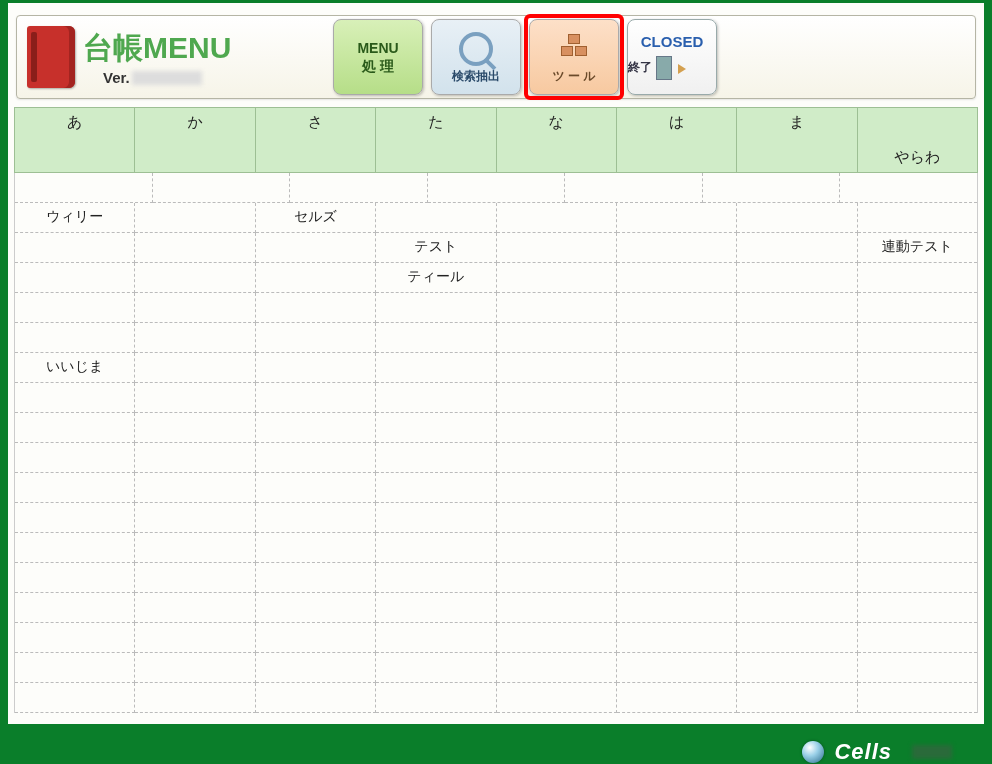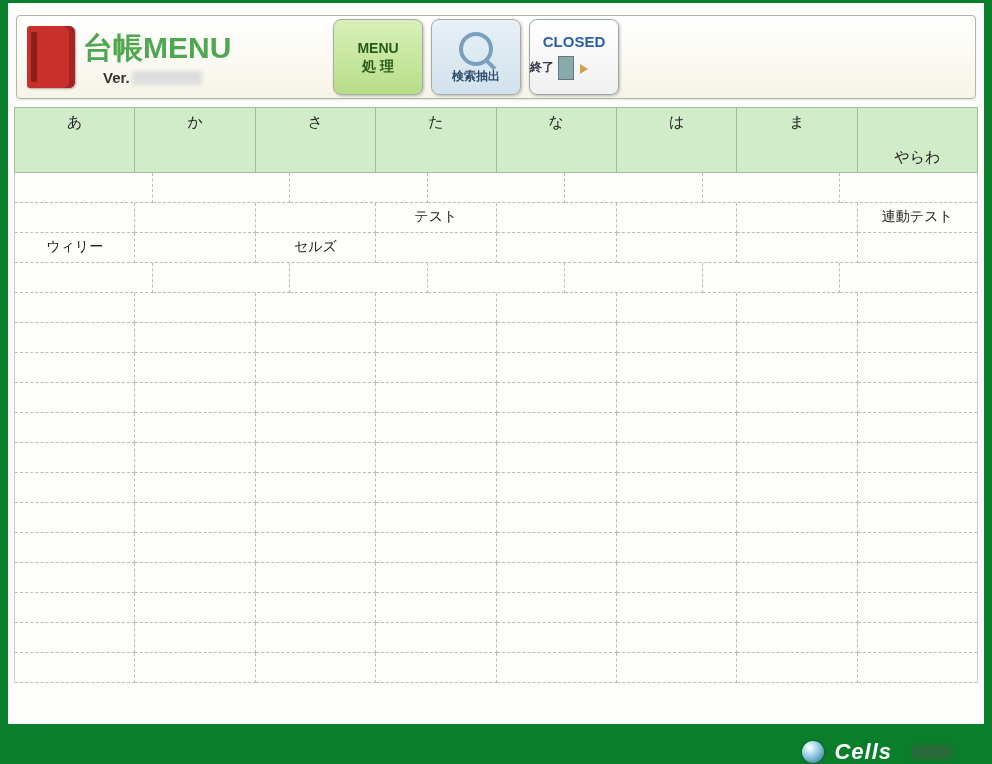--- a/index.html
+++ b/index.html
@@ -156,20 +156,31 @@
       <div class="btn btn-green">
         <span class="lbl2" style="white-space:pre-line">MENU
 処 理</span>
       </div>
       <div class="btn btn-blue">
         <div class="icon-area">
             <div class="mag"></div>
           </div>
         <span class="lbl">検索抽出</span>
       </div>
+      <div class="btn btn-peach" style="position:relative">
+        <div class="highlight-ring"></div>
+        <div class="icon-area">
+          <div class="boxes">
+            <div style="top:0;left:9px"></div>
+            <div style="top:12px;left:2px"></div>
+            <div style="top:12px;left:16px"></div>
+          </div>
+        </div>
+        <span class="lbl">ツ ー ル</span>
+      </div>
       <div class="btn btn-white">
         <span class="closed-text">CLOSED</span>
         <div style="display:flex;align-items:center;gap:4px;margin-top:2px">
           <span class="lbl">終了</span>
           <div class="exit">
             <div class="door"></div>
               <div class="arrow"></div>
           </div>
         </div>
       </div>
@@ -191,60 +202,71 @@
       <div class="row">
         <div class="cell"></div>
         <div class="cell"></div>
         <div class="cell"></div>
         <div class="cell"></div>
         <div class="cell"></div>
         <div class="cell"></div>
         <div class="cell"></div>
       </div>
       <div class="row">
+        <div class="cell">ウィリー</div>
+        <div class="cell"></div>
+        <div class="cell">セルズ</div>
+        <div class="cell"></div>
+        <div class="cell"></div>
+        <div class="cell"></div>
+        <div class="cell"></div>
+        <div class="cell"></div>
+      </div>
+      <div class="row">
         <div class="cell"></div>
         <div class="cell"></div>
         <div class="cell"></div>
         <div class="cell">テスト</div>
         <div class="cell"></div>
         <div class="cell"></div>
         <div class="cell"></div>
         <div class="cell">連動テスト</div>
       </div>
       <div class="row">
-        <div class="cell">ウィリー</div>
-        <div class="cell"></div>
-        <div class="cell">セルズ</div>
-        <div class="cell"></div>
-        <div class="cell"></div>
-        <div class="cell"></div>
-        <div class="cell"></div>
-        <div class="cell"></div>
-      </div>
-      <div class="row">
-        <div class="cell"></div>
-        <div class="cell"></div>
-        <div class="cell"></div>
-        <div class="cell"></div>
-        <div class="cell"></div>
-        <div class="cell"></div>
-        <div class="cell"></div>
-      </div>
-      <div class="row">
-        <div class="cell"></div>
-        <div class="cell"></div>
-        <div class="cell"></div>
-        <div class="cell"></div>
-        <div class="cell"></div>
-        <div class="cell"></div>
-        <div class="cell"></div>
-        <div class="cell"></div>
-      </div>
-      <div class="row">
-        <div class="cell"></div>
+        <div class="cell"></div>
+        <div class="cell"></div>
+        <div class="cell"></div>
+        <div class="cell">ティール</div>
+        <div class="cell"></div>
+        <div class="cell"></div>
+        <div class="cell"></div>
+        <div class="cell"></div>
+      </div>
+      <div class="row">
+        <div class="cell"></div>
+        <div class="cell"></div>
+        <div class="cell"></div>
+        <div class="cell"></div>
+        <div class="cell"></div>
+        <div class="cell"></div>
+        <div class="cell"></div>
+        <div class="cell"></div>
+      </div>
+      <div class="row">
+        <div class="cell"></div>
+        <div class="cell"></div>
+        <div class="cell"></div>
+        <div class="cell"></div>
+        <div class="cell"></div>
+        <div class="cell"></div>
+        <div class="cell"></div>
+        <div class="cell"></div>
+      </div>
+      <div class="row">
+        <div class="cell">いいじま</div>
         <div class="cell"></div>
         <div class="cell"></div>
         <div class="cell"></div>
         <div class="cell"></div>
         <div class="cell"></div>
         <div class="cell"></div>
         <div class="cell"></div>
       </div>
       <div class="row">
         <div class="cell"></div>

